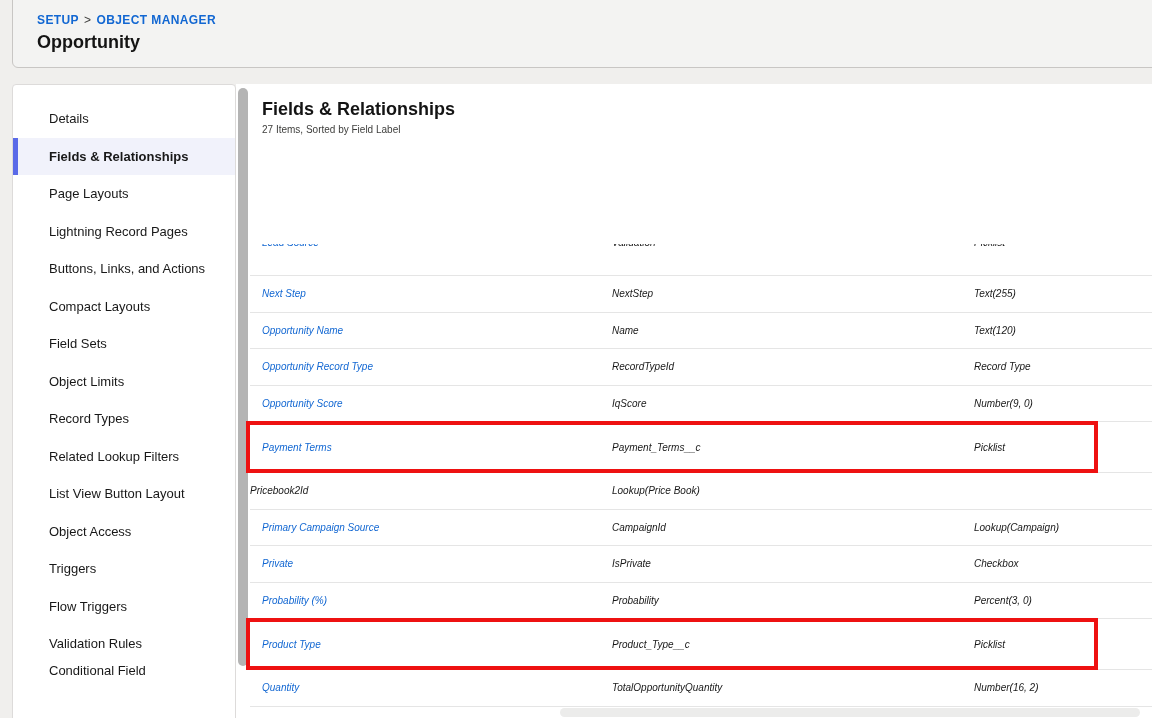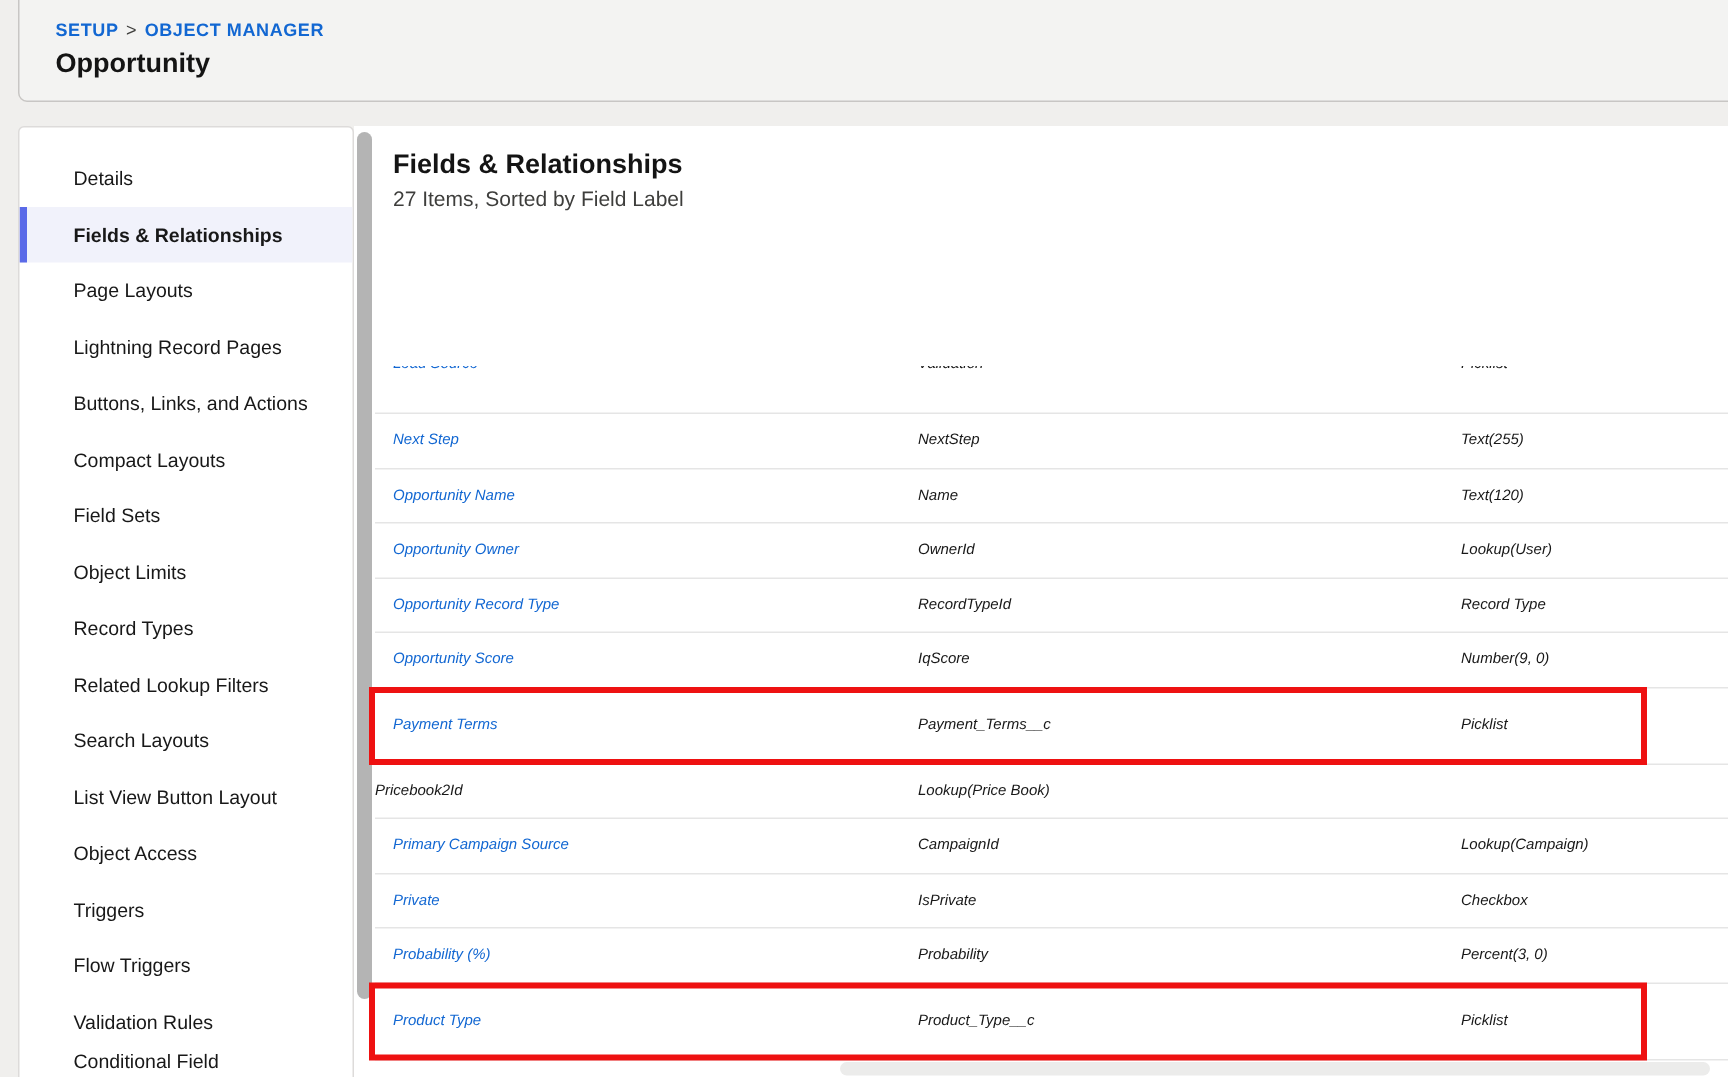--- a/index.html
+++ b/index.html
@@ -47,21 +47,21 @@
   .side-item.clipped{height:24px; align-items:flex-start;}
 
   
   .v-scroll-track{position:absolute; left:236px; top:84px; width:14px; height:634px; background:#ffffff;}
   .v-scroll-thumb{position:absolute; left:2px; top:4px; width:10px; height:578px; border-radius:5px; background:#b4b4b4;}
 
   
   .main{position:absolute; left:250px; top:84px; width:902px; height:634px; background:#ffffff;}
   .main-header{padding:15px 0 0 12px; background:#ffffff;}
   .main-title{font-size:18px; font-weight:bold; color:#141414;}
-  .main-subtitle{margin-top:4px; font-size:14px; color:var(--sub);}
+  .main-subtitle{margin-top:4px; font-size:10px; color:var(--sub);}
 
   .rows{position:absolute; left:0; top:160px; width:902px; overflow:visible;}
   .row{
     position:relative; display:flex; align-items:center; height:36.5px;
     border-bottom:1px solid var(--divider); font-size:10px;font-style:italic;
   }
   .row.clipped{height:32px; align-items:flex-start; overflow:hidden;}
   .row.clipped .cell{position:relative; top:-7px;}
   .row.tall{height:51px;justify-content:flex-end;}
   .cell{white-space:nowrap;}
@@ -121,23 +121,20 @@
         <div class="side-item">
     <span>Object Limits</span>
   </div>
         <div class="side-item">
     <span>Record Types</span>
   </div>
         <div class="side-item">
     <span>Related Lookup Filters</span>
   </div>
         <div class="side-item">
-    <span>Search Layouts</span>
-  </div>
-        <div class="side-item">
     <span>List View Button Layout</span>
   </div>
         <div class="side-item">
     <span>Object Access</span>
   </div>
         <div class="side-item">
     <span>Triggers</span>
   </div>
         <div class="side-item">
     <span>Flow Triggers</span>
@@ -181,28 +178,20 @@
 
     <div class="cell label">
       <a>Opportunity Name</a>
     </div>
     <div class="cell api">Name</div>
     <div class="cell type">Text(120)</div>
   </div>
         <div class="row">
 
     <div class="cell label">
-      <a>Opportunity Owner</a>
-    </div>
-    <div class="cell api">OwnerId</div>
-    <div class="cell type">Lookup(User)</div>
-  </div>
-        <div class="row">
-
-    <div class="cell label">
       <a>Opportunity Record Type</a>
     </div>
     <div class="cell api">RecordTypeId</div>
     <div class="cell type">Record Type</div>
   </div>
         <div class="row">
 
     <div class="cell label">
       <a>Opportunity Score</a>
     </div>

